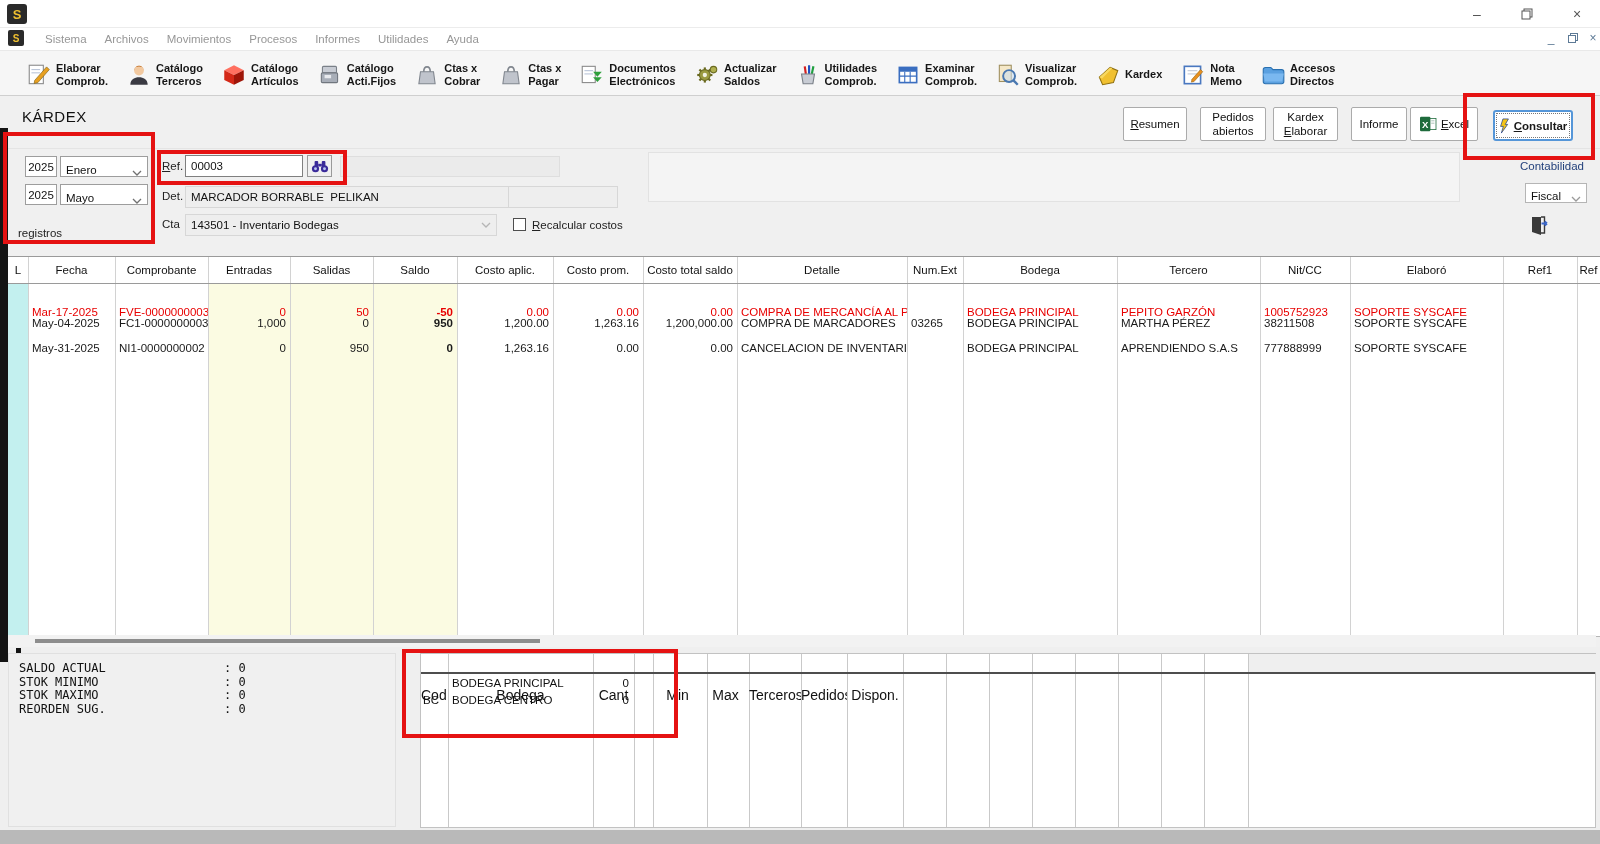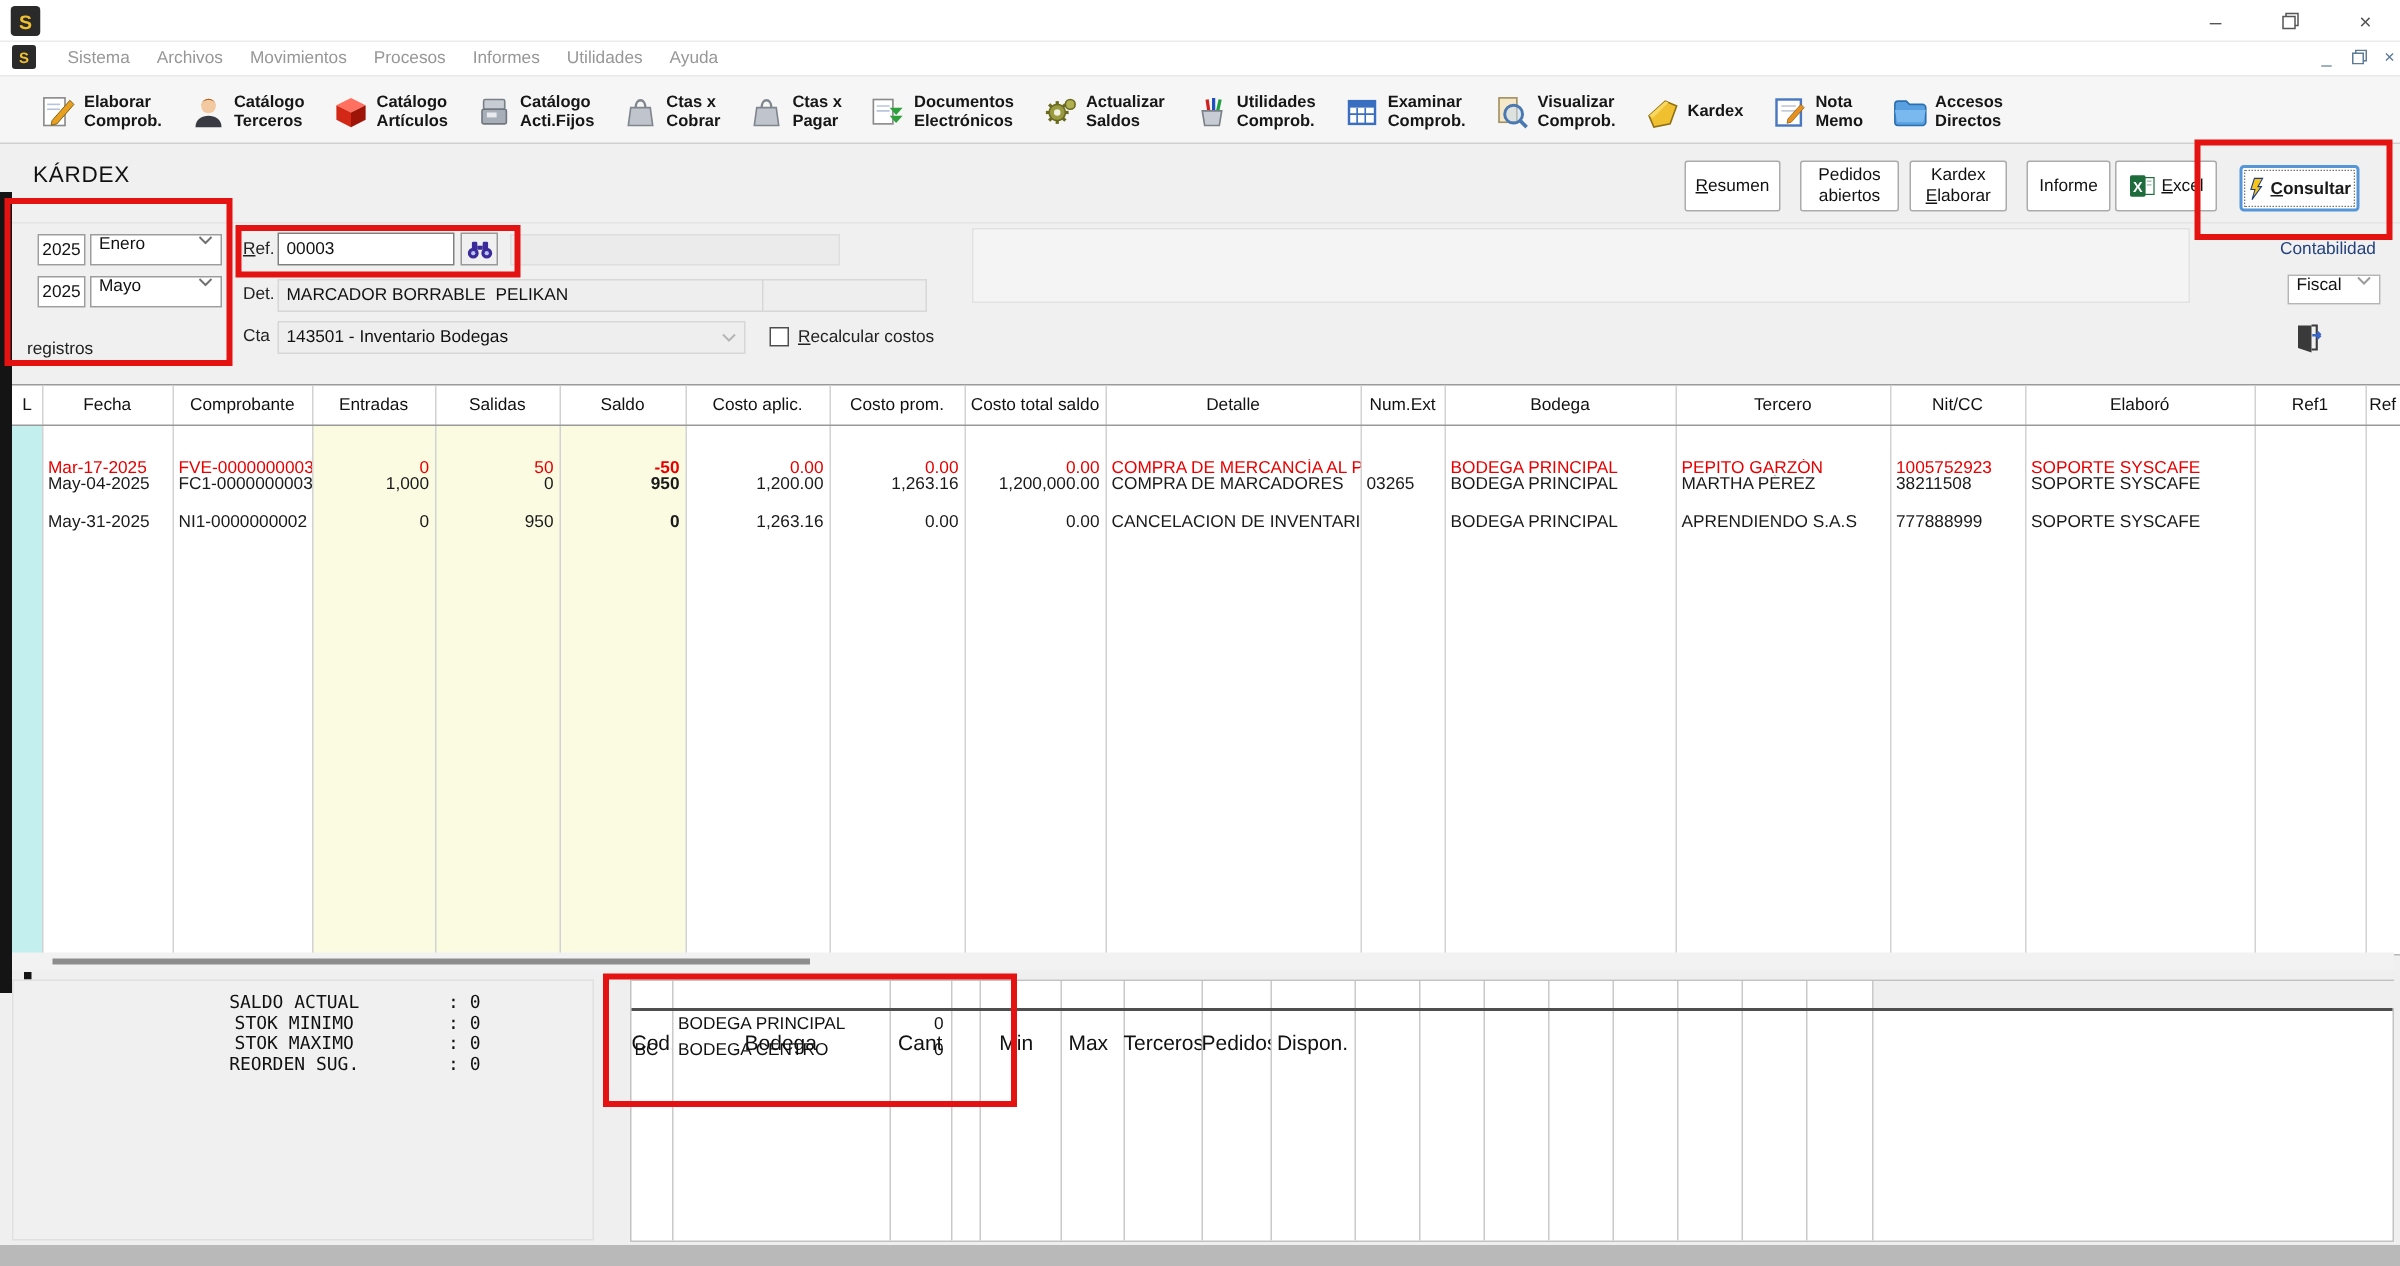--- a/index.html
+++ b/index.html
@@ -30,21 +30,21 @@
   
   .actbtn { position:absolute; top:107px; height:34px; background:#ffffff; border:1px solid #ababab; border-radius:2px; display:flex; align-items:center; justify-content:center; text-align:center; font-size:11.5px; color:#111; line-height:1.25; }
   .ulf { display:inline-block; }
   .ulf::first-letter { text-decoration:underline; }
 
   .btn-consultar { position:absolute; left:1493px; top:110px; width:80px; height:31px; background:#fff; border:2px solid #5596d8; border-radius:3px; display:flex; align-items:center; justify-content:center; gap:4px; font-weight:bold; font-size:11.5px; }
   .btn-consultar .inner-dot { position:absolute; inset:1px; border:1px dotted #777; border-radius:1px; }
 
   
   .field { background:#fff; border:1px solid #9d9d9d; font-size:11.5px; color:#111; display:flex; align-items:center; padding:0 5px; }
-  .ddown { background:#fff; border:1px solid #9d9d9d; font-size:11.5px; color:#111; display:flex; align-items:flex-start; justify-content:space-between; padding:0 5px; }
+  .ddown { background:#fff; border:1px solid #9d9d9d; font-size:11.5px; color:#111; display:flex; align-items:flex-end; justify-content:space-between; padding:0 5px; }
   .rofield { background:#eeeeee; border:1px solid #d7d7d7; font-size:11.5px; color:#111; display:flex; align-items:center; padding:0 5px; white-space:pre; }
   .flabel { position:absolute; font-size:11.5px; color:#222; }
   .sep-line { position:absolute; left:0; top:148px; width:1600px; height:1px; background:#e4e4e4; }
 
   
   .redbox { position:absolute; border:4px solid #e51212; z-index:50; pointer-events:none; }
 
   
   .ktable { position:absolute; left:8px; top:256px; width:1592px; height:381px; background:#ffffff; border-top:1px solid #9a9a9a; border-bottom:1px solid #b5b5b5; }
   .colbg { position:absolute; top:27px; bottom:0; }
@@ -64,21 +64,21 @@
   .hscroll-track { position:absolute; left:8px; top:635px; width:1588px; height:12px; background:#f2f2f2; }
   .hscroll-thumb { position:absolute; left:35px; top:639px; width:505px; height:4px; background:#8d8d8d; }
 
   
   .bottombg { position:absolute; left:0; top:647px; width:1600px; height:183px; background:#efefef; }
   .bstrip { position:absolute; left:0; top:830px; width:1600px; height:14px; background:#b9b9b9; }
   .blackstrip { position:absolute; left:0; top:128px; width:8px; height:534px; background:#141414; }
   .blackcaret { position:absolute; left:16px; top:648px; width:5px; height:16px; background:#141414; }
 
   .statsbox { position:absolute; left:8px; top:653px; width:388px; height:174px; background:#f0f0f0; border:1px solid #e0e0e0; padding:8px 0 0 10px; font-family:"DejaVu Sans Mono", monospace; font-size:12px; color:#111; }
-  .statsbox .sline { height:13.5px; line-height:13.5px; white-space:pre;text-align:center; }
+  .statsbox .sline { height:13.5px; line-height:13.5px; white-space:pre; }
   .statsbox .slabel { display:inline-block; width:205px; }
 
   
   .btable { position:absolute; left:420px; top:653px; width:1176px; height:175px; background:#ffffff; border:1px solid #c2c2c2; }
   .btable .grayhead { position:absolute; left:827px; top:0; width:349px; height:18px; background:#efefef; }
   .btable .darkline { position:absolute; left:0; top:18px; width:100%; height:2px; background:#4e4e4e; }
   .btable .bgl { position:absolute; top:0; bottom:0; width:1px; background:#c9c9c9; }
   .btable .bh { position:absolute; top:1px; height:16px; font-size:14px; color:#111; text-align:center; overflow:hidden; white-space:nowrap;margin-top:32px; }
   .btable .bc { position:absolute; height:16px; font-size:11.5px; color:#111; overflow:hidden; white-space:nowrap; }
   .tr-right { text-align:right; padding-right:5px; }

